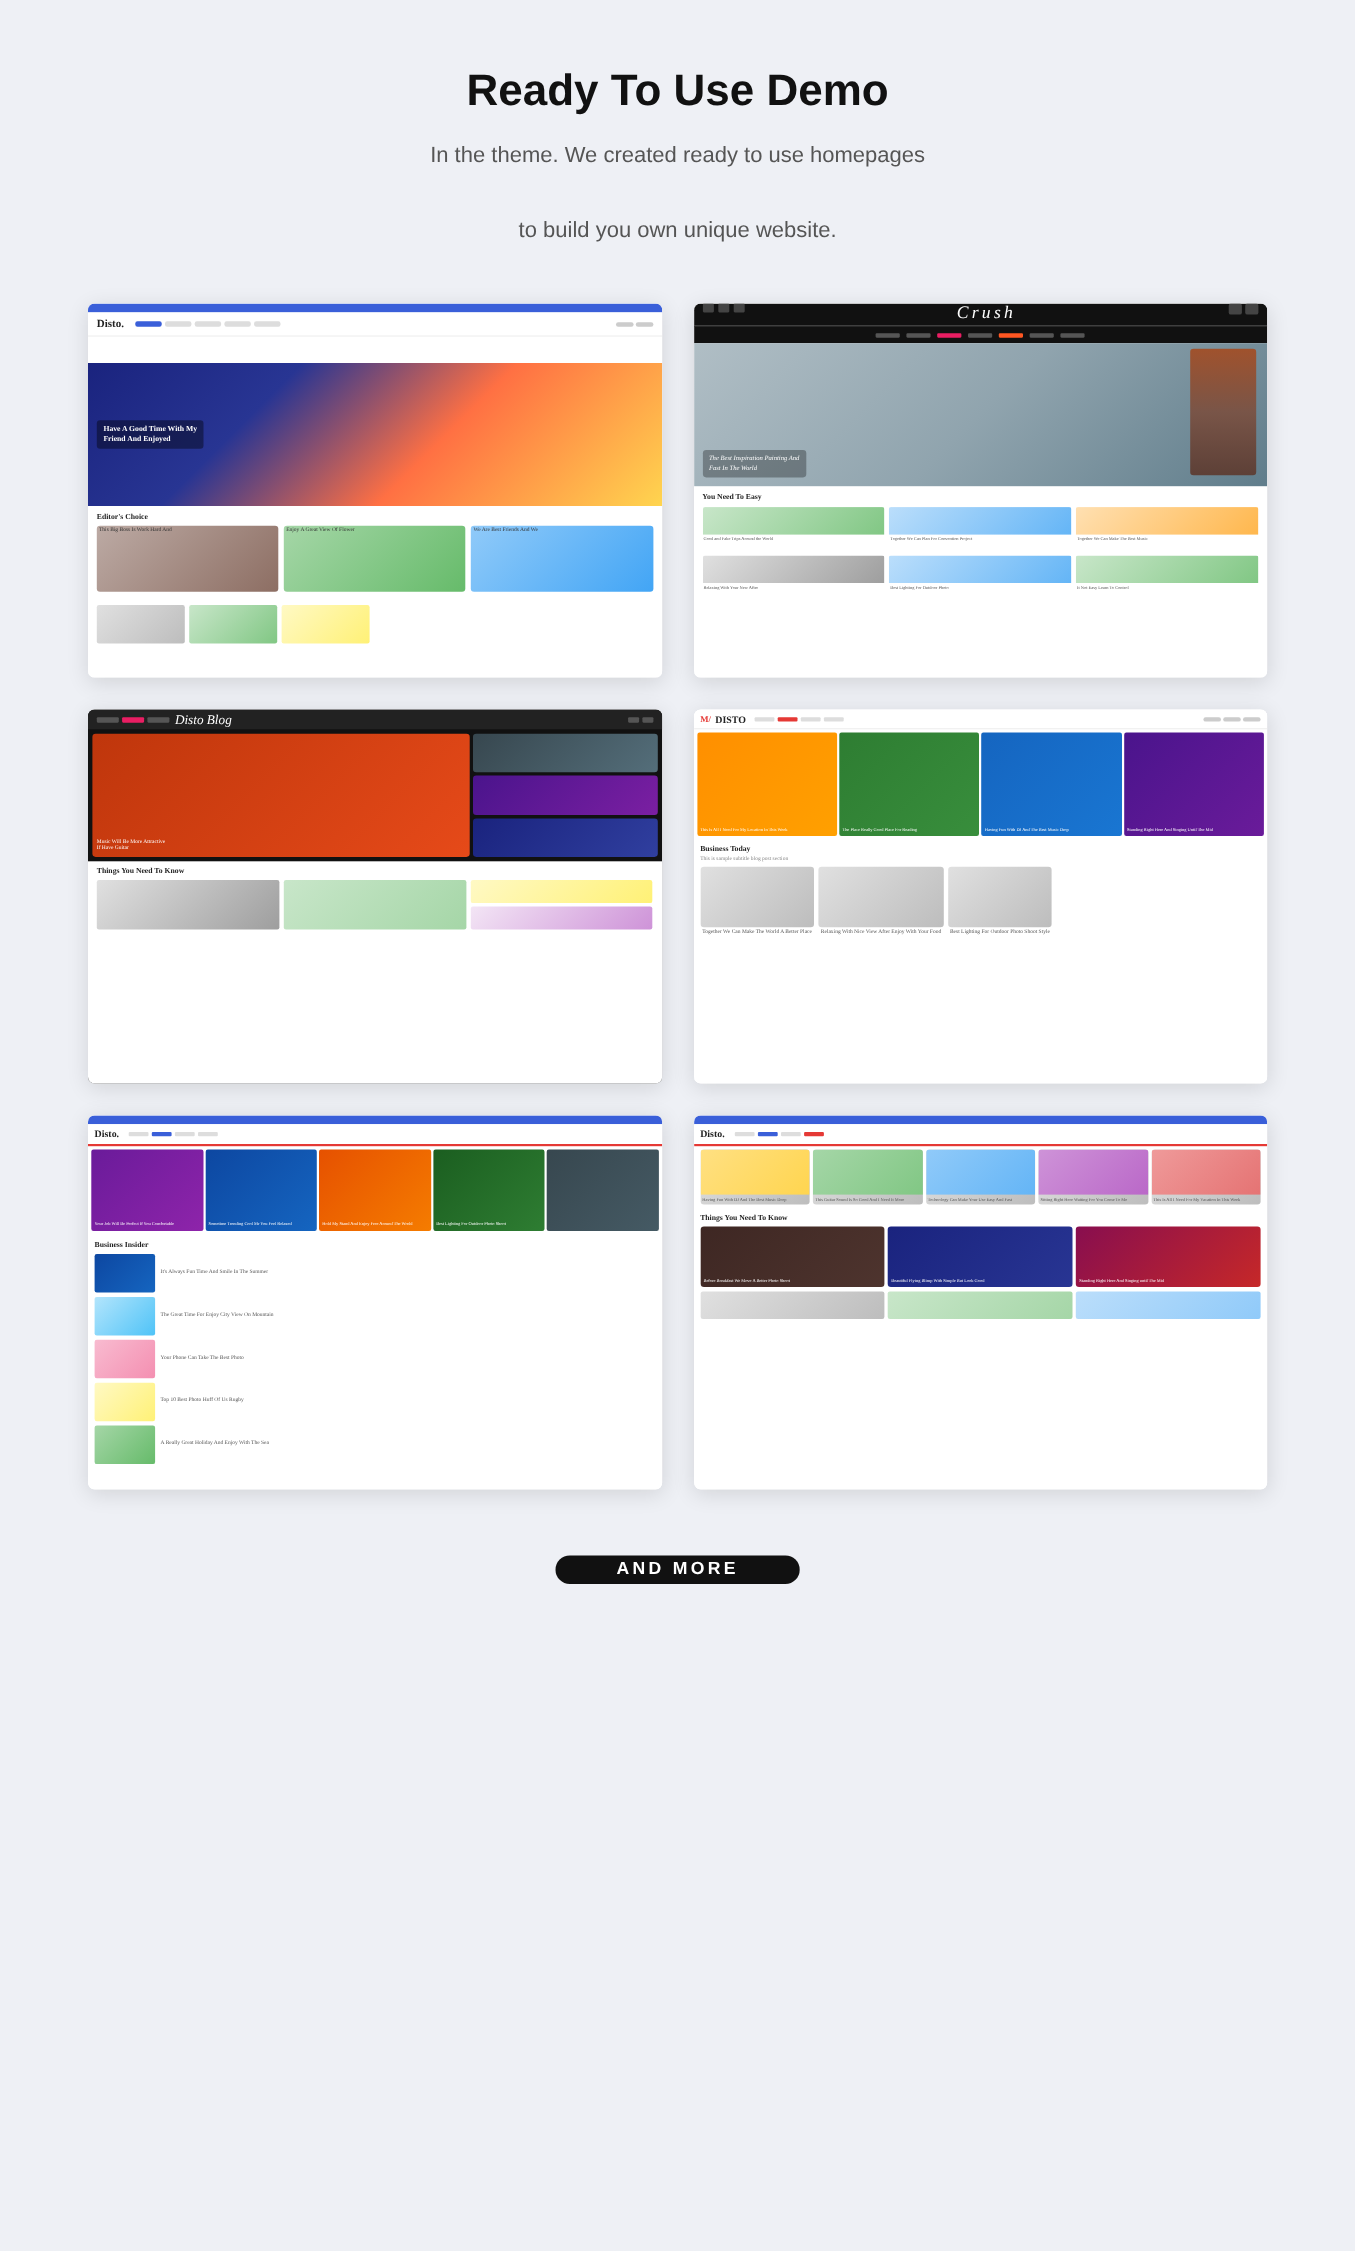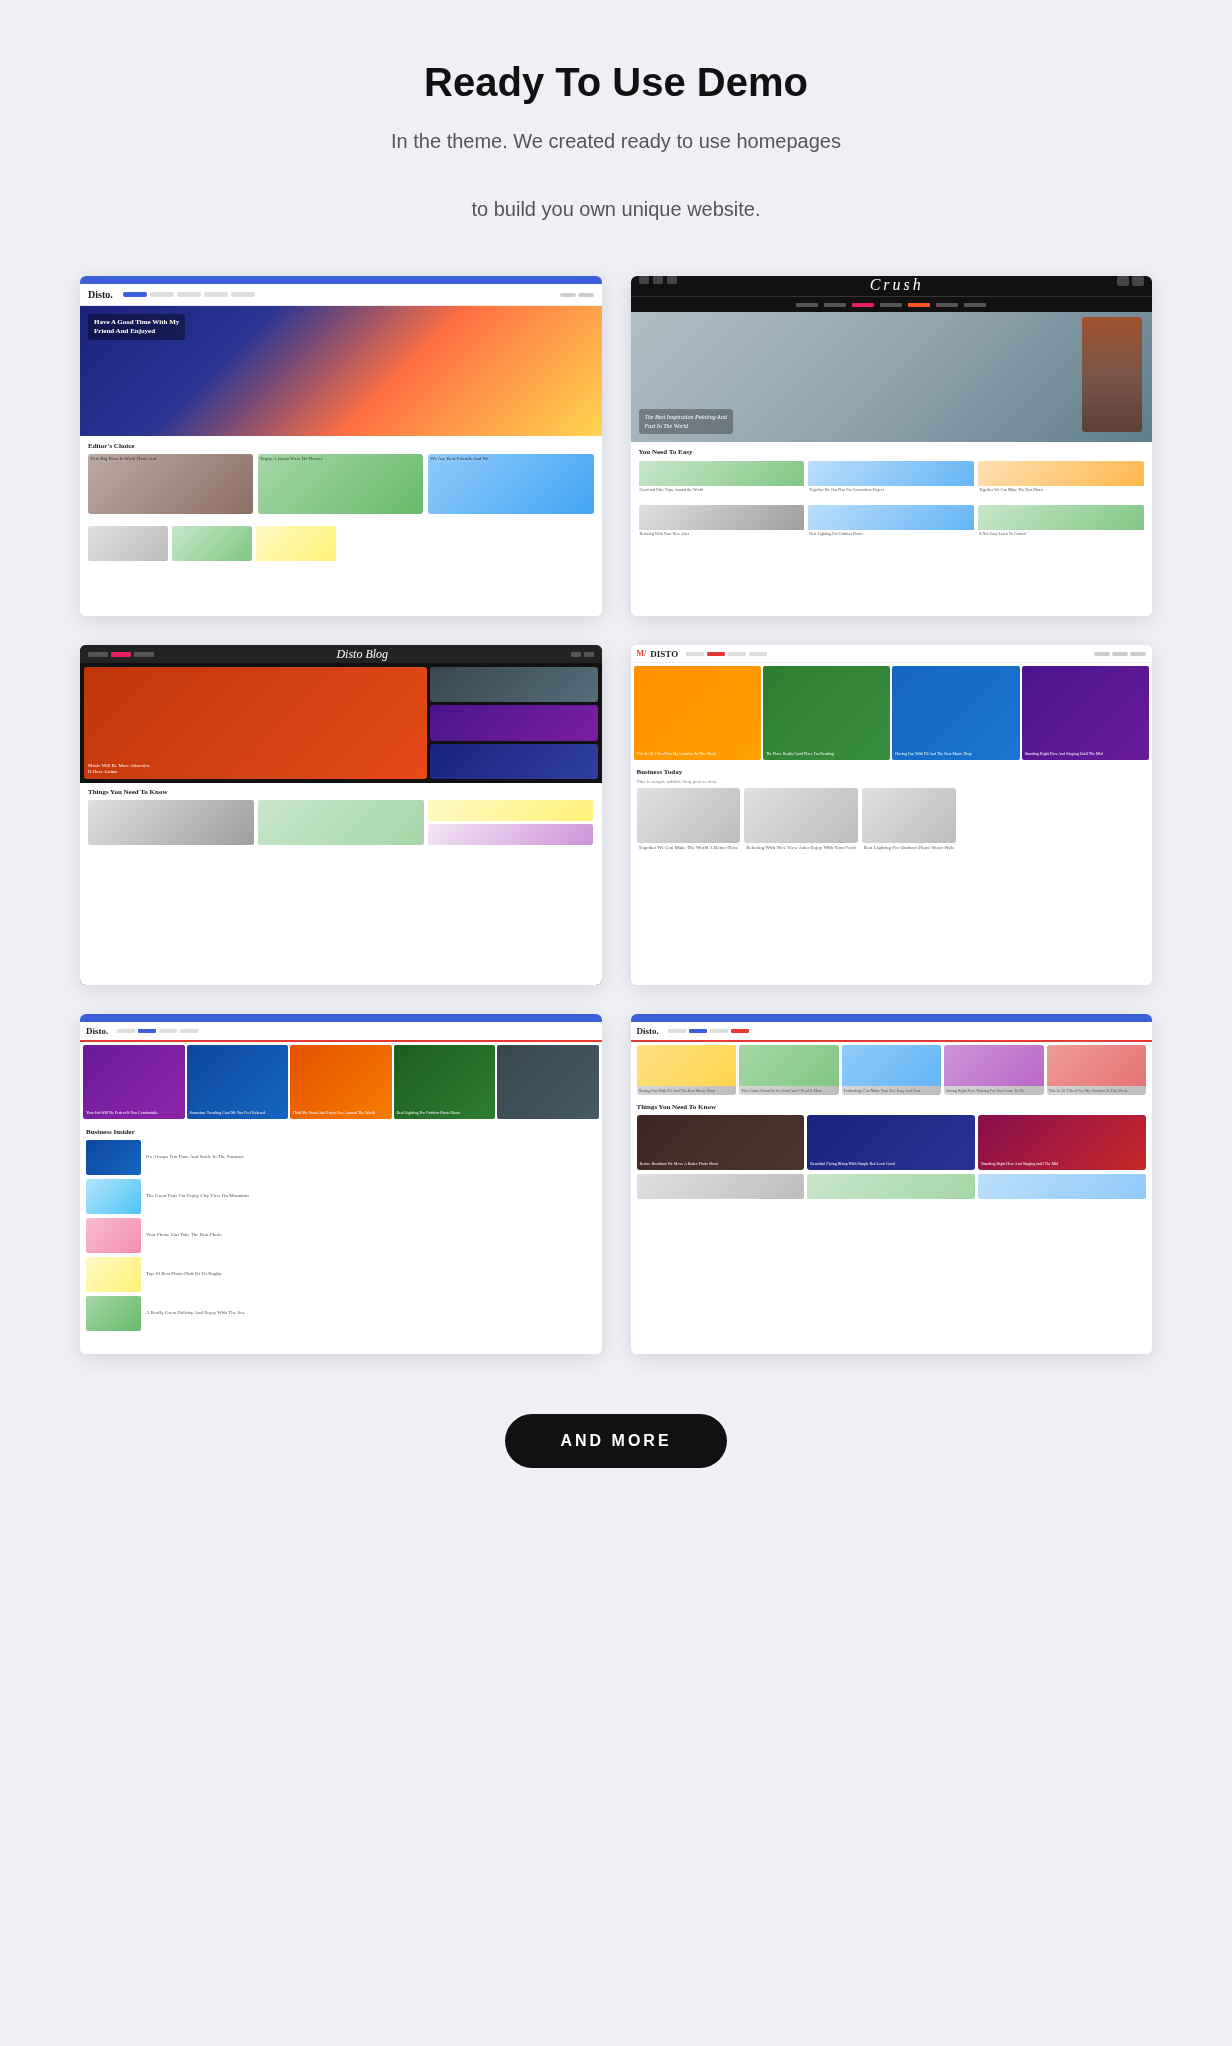--- a/index.html
+++ b/index.html
@@ -87,22 +87,23 @@
       background: #ddd;
       border-radius: 2px;
     }
     .nav-dot.active { background: #3a5fd9; }
     .demo1-hero {
       width: 100%;
       height: 130px;
       background: linear-gradient(135deg, #1a237e 0%, #283593 30%, #ff7043 60%, #ffd54f 100%);
       position: relative;
       display: flex;
-      align-items: flex-start;
+      align-items: center;
       padding: 8px;
+      margin-top: 24px;
     }
     .hero-text-box {
       background: rgba(0,0,0,0.4);
       padding: 4px 6px;
       border-radius: 3px;
     }
     .hero-title-text {
       color: #fff;
       font-size: 7px;
       font-weight: bold;
@@ -280,21 +281,21 @@
       align-items: center;
       padding: 0 8px;
       gap: 5px;
     }
     .d3-logo {
       font-family: 'Georgia', serif;
       font-size: 12px;
       color: #fff;
       font-style: italic;
       flex: 1;
-      text-align: center;
+      text-align: left;
     }
     .demo3-hero-row {
       display: flex;
       gap: 3px;
       padding: 4px;
       height: 120px;
     }
     .d3-hero-main {
       flex: 2;
       background: linear-gradient(135deg, #bf360c, #e64a19);
@@ -566,21 +567,21 @@
     .demo6-thing-item.t1 { background: linear-gradient(135deg, #3e2723, #4e342e); }
     .demo6-thing-item.t2 { background: linear-gradient(135deg, #1a237e, #283593); }
     .demo6-thing-item.t3 { background: linear-gradient(135deg, #880e4f, #c62828); }
 
     .and-more-btn {
       margin-top: 60px;
       background: #111;
       color: #fff;
       border: none;
       border-radius: 40px;
-      padding: 18px 55px;
+      padding: 4px 55px;
       font-size: 16px;
       font-weight: 700;
       letter-spacing: 3px;
       cursor: pointer;
       font-family: 'Arial', sans-serif;
     }
 
     .nav-mini-dots {
       display: flex;
       gap: 2px;

